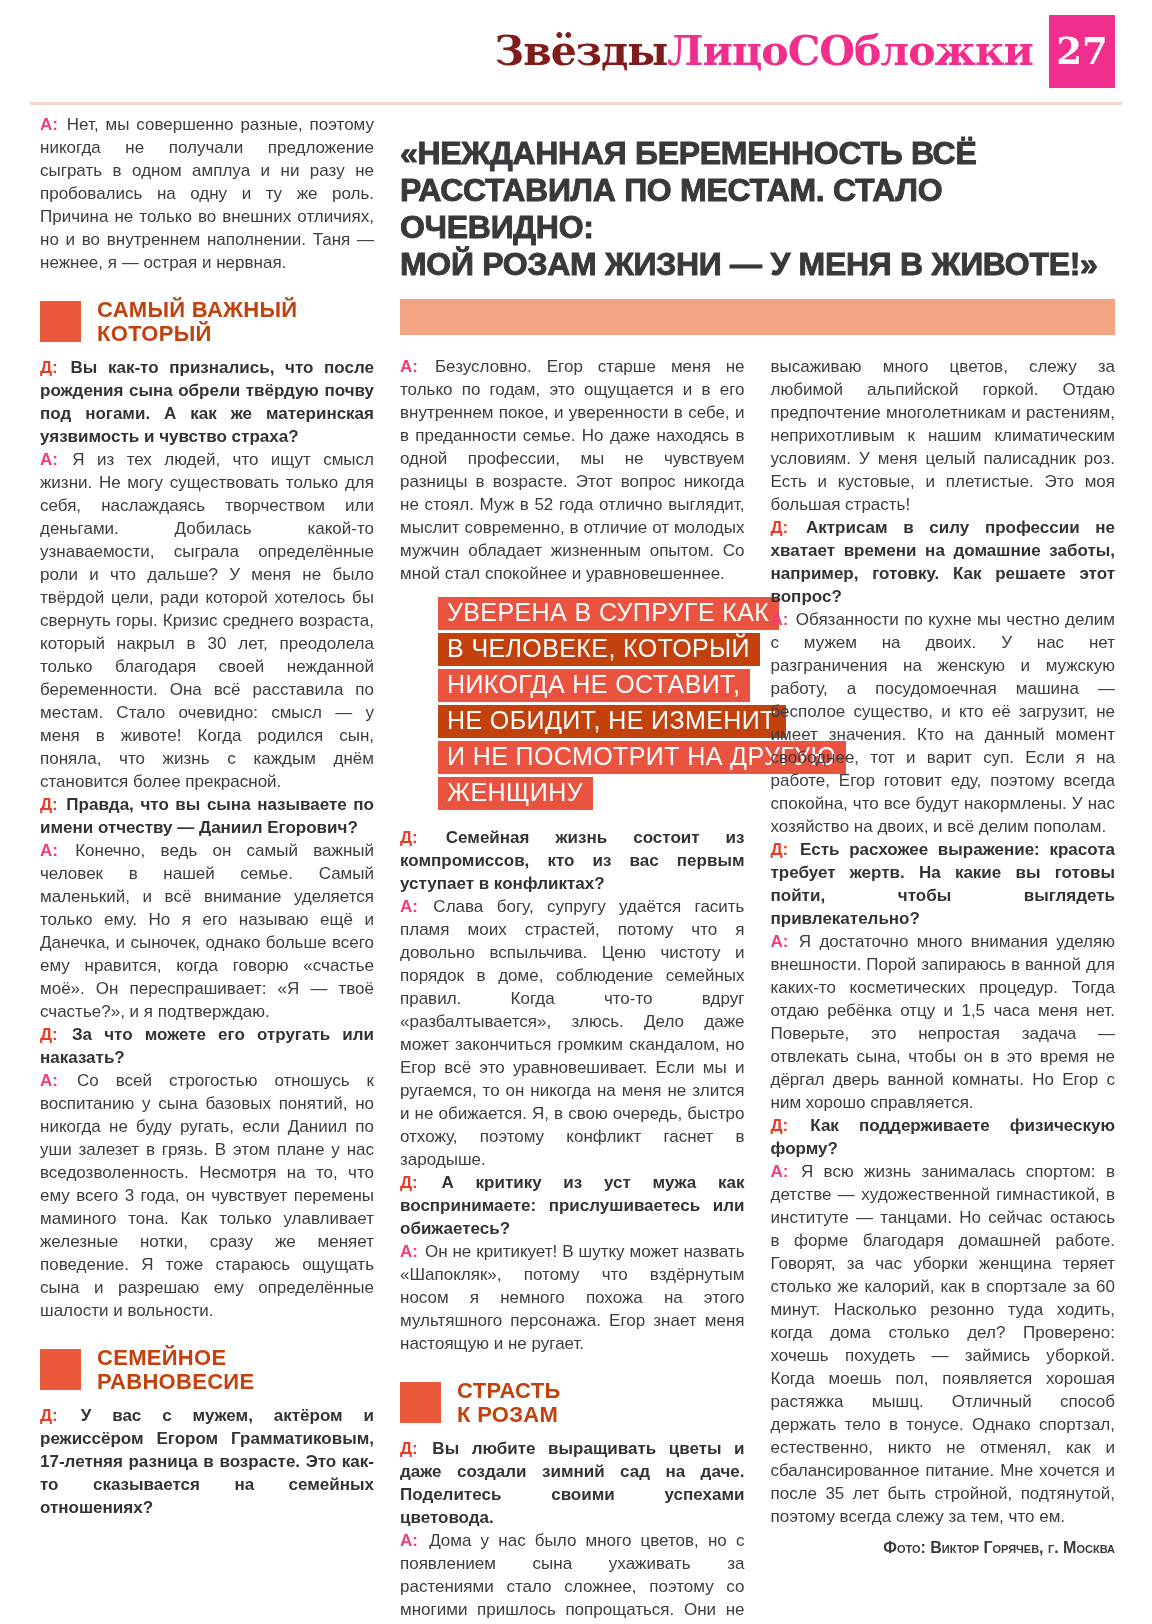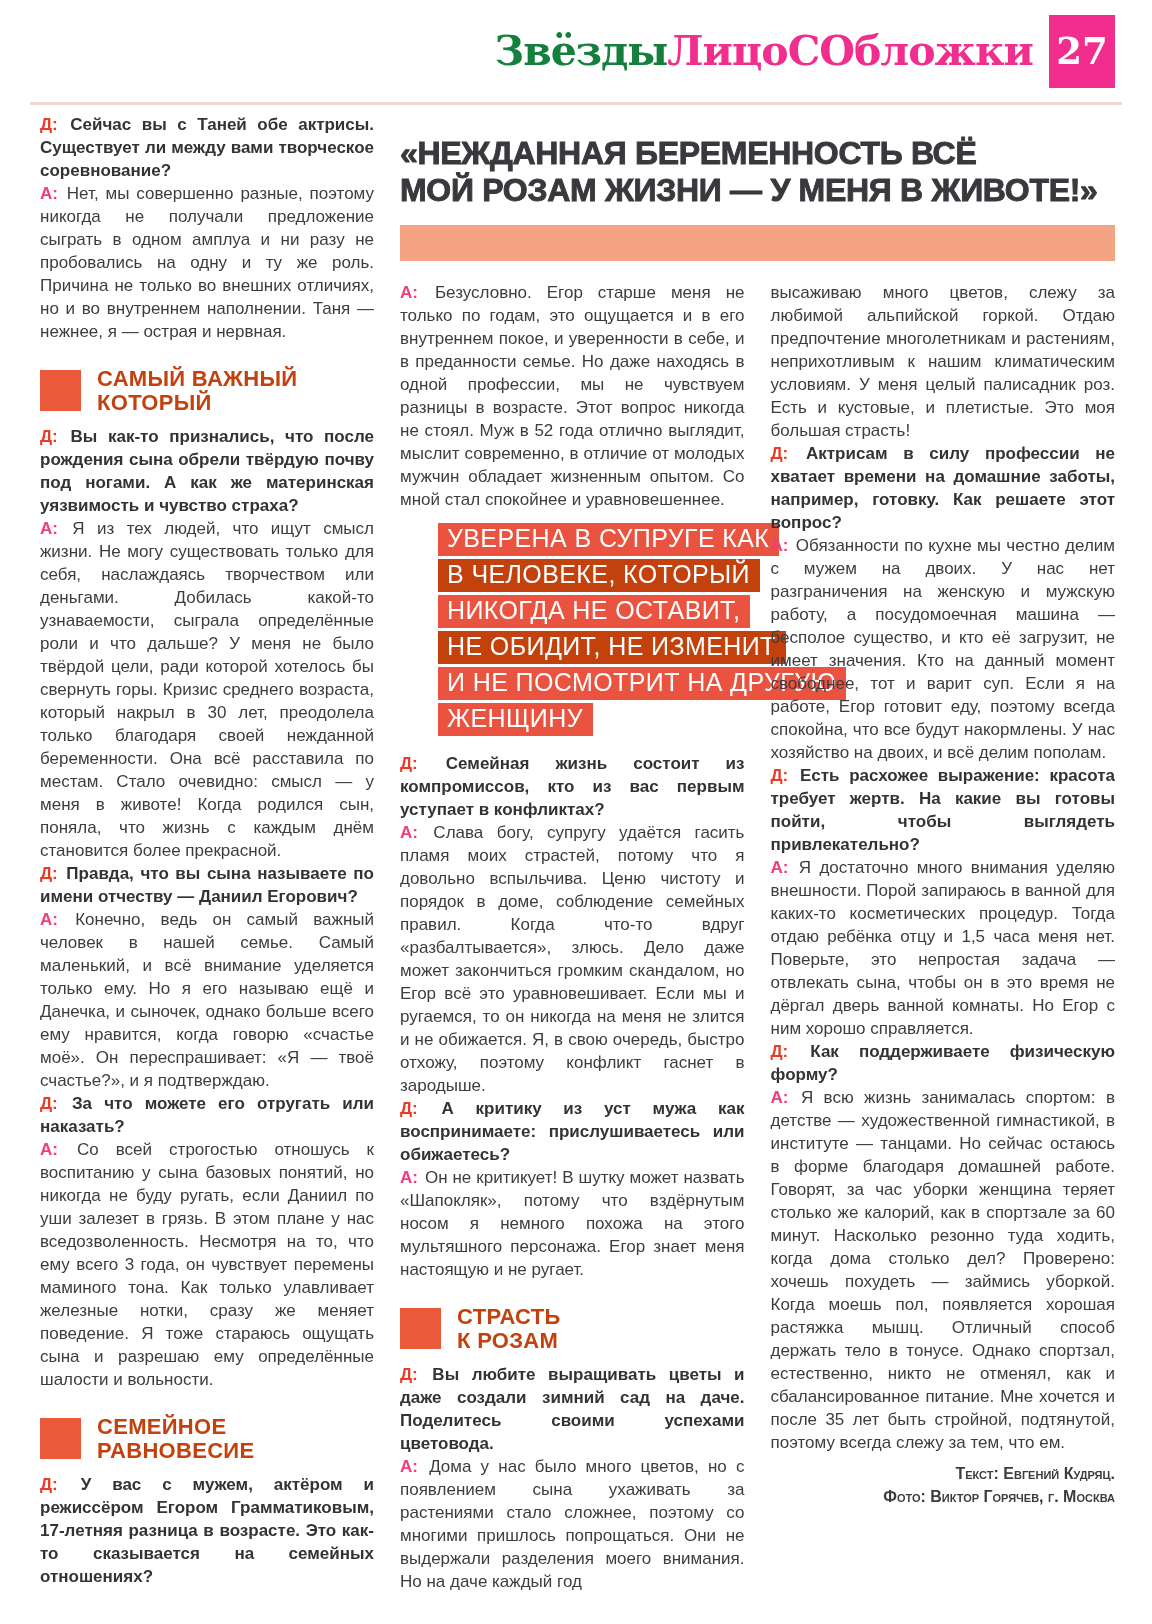--- a/index.html
+++ b/index.html
@@ -2,21 +2,21 @@
 <html lang="ru"><head>
 <meta charset="utf-8">
 <style>
   html,body{margin:0;padding:0;background:#ffffff;}
   .page{position:relative;width:1152px;height:1624px;overflow:hidden;background:#ffffff;
         font-family:"Liberation Sans",sans-serif;color:#3d3d41;}
   
   .hdr{position:absolute;top:20px;left:40px;right:37px;height:62px;
        display:flex;justify-content:flex-end;align-items:center;gap:16px;}
   .brand{font-family:"DejaVu Serif",serif;font-weight:bold;font-size:41px;letter-spacing:-1px;white-space:nowrap;}
-  .b-dark{color:#15803d;}
+  .b-dark{color:#7f1d1d;}
   .b-pink{color:#f12d8e;}
   .pagebox{width:66px;height:73px;background:#f12d8e;display:flex;align-items:center;justify-content:center;flex:0 0 auto;}
   .pagebox span{font-family:"DejaVu Serif",serif;font-weight:bold;font-size:37px;color:#ffffff;}
   .rule{position:absolute;top:102px;left:30px;right:30px;height:3px;background:#f5d6cf;}
   
   .content{position:absolute;top:113px;left:40px;right:37px;bottom:0;overflow:hidden;
            display:grid;grid-template-columns:334px 1fr;column-gap:26px;}
   .col{min-width:0;}
   
   .headline{margin:22px 0 16px 0;font-size:32px;line-height:37px;font-weight:bold;
@@ -50,21 +50,20 @@
   <header class="hdr">
     <div class="brand"><span class="b-dark">Звёзды</span><span class="b-pink">ЛицоСОбложки</span></div>
     <div class="pagebox">
         <span>27</span>
       </div>
   </header>
   <div class="rule"></div>
 
   <div class="content">
     <div class="col">
-        <p class="para q"><span class="qm">Д:</span> <span>Сейчас вы с Таней обе актрисы. Существует ли между вами творческое соревнование?</span></p>
         <p class="para a"><span class="am">А:</span> <span>Нет, мы совершенно разные, поэтому никогда не получали предложение сыграть в одном амплуа и ни разу не пробовались на одну и ту же роль. Причина не только во внешних отличиях, но и во внутреннем наполнении. Таня — нежнее, я — острая и нервная.</span></p>
         <div class="sec">
           <span class="sq"></span>
           <div class="sect">
             <div>САМЫЙ ВАЖНЫЙ</div>
             <div>КОТОРЫЙ</div>
           </div>
         </div>
         <p class="para q"><span class="qm">Д:</span> <span>Вы как-то признались, что после рождения сына обрели твёрдую почву под ногами. А как же материнская уязвимость и чувство страха?</span></p>
         <p class="para a"><span class="am">А:</span> <span>Я из тех людей, что ищут смысл жизни. Не могу существовать только для себя, наслаждаясь творчеством или деньгами. Добилась какой-то узнаваемости, сыграла определённые роли и что дальше? У меня не было твёрдой цели, ради которой хотелось бы свернуть горы. Кризис среднего возраста, который накрыл в 30 лет, преодолела только благодаря своей нежданной беременности. Она всё расставила по местам. Стало очевидно: смысл — у меня в животе! Когда родился сын, поняла, что жизнь с каждым днём становится более прекрасной.</span></p>
@@ -77,20 +76,21 @@
           <div class="sect">
             <div>СЕМЕЙНОЕ</div>
             <div>РАВНОВЕСИЕ</div>
           </div>
         </div>
         <p class="para q"><span class="qm">Д:</span> <span>У вас с мужем, актёром и режиссёром Егором Грамматиковым, 17-летняя разница в возрасте. Это как-то сказывается на семейных отношениях?</span></p>
       </div>
     <div class="main">
       <h1 class="headline">
           <div>«НЕЖДАННАЯ БЕРЕМЕННОСТЬ ВСЁ</div>
+          <div>РАССТАВИЛА ПО МЕСТАМ. СТАЛО ОЧЕВИДНО:</div>
           <div>МОЙ РОЗАМ ЖИЗНИ — У МЕНЯ В ЖИВОТЕ!»</div>
         </h1>
       <div class="salmon-bar"></div>
       <div class="two-col">
         <div class="col">
             <p class="para a"><span class="am">А:</span> <span>Безусловно. Егор старше меня не только по годам, это ощущается и в его внутреннем покое, и уверенности в себе, и в преданности семье. Но даже находясь в одной профессии, мы не чувствуем разницы в возрасте. Этот вопрос никогда не стоял. Муж в 52 года отлично выглядит, мыслит современно, в отличие от молодых мужчин обладает жизненным опытом. Со мной стал спокойнее и уравновешеннее.</span></p>
             <div class="quote">
               <div class="qrow"><span class="qbox dark">УВЕРЕНА В СУПРУГЕ КАК</span></div>
               <div class="qrow"><span class="qbox light">В ЧЕЛОВЕКЕ, КОТОРЫЙ</span></div>
               <div class="qrow"><span class="qbox dark">НИКОГДА НЕ ОСТАВИТ,</span></div>
@@ -114,20 +114,19 @@
           </div>
         <div class="col">
             <p class="para a"><span>высаживаю много цветов, слежу за любимой альпийской горкой. Отдаю предпочтение многолетникам и растениям, неприхотливым к нашим климатическим условиям. У меня целый палисадник роз. Есть и кустовые, и плетистые. Это моя большая страсть!</span></p>
             <p class="para q"><span class="qm">Д:</span> <span>Актрисам в силу профессии не хватает времени на домашние заботы, например, готовку. Как решаете этот вопрос?</span></p>
             <p class="para a"><span class="am">А:</span> <span>Обязанности по кухне мы честно делим с мужем на двоих. У нас нет разграничения на женскую и мужскую работу, а посудомоечная машина — бесполое существо, и кто её загрузит, не имеет значения. Кто на данный момент свободнее, тот и варит суп. Если я на работе, Егор готовит еду, поэтому всегда спокойна, что все будут накормлены. У нас хозяйство на двоих, и всё делим пополам.</span></p>
             <p class="para q"><span class="qm">Д:</span> <span>Есть расхожее выражение: красота требует жертв. На какие вы готовы пойти, чтобы выглядеть привлекательно?</span></p>
             <p class="para a"><span class="am">А:</span> <span>Я достаточно много внимания уделяю внешности. Порой запираюсь в ванной для каких-то косметических процедур. Тогда отдаю ребёнка отцу и 1,5 часа меня нет. Поверьте, это непростая задача — отвлекать сына, чтобы он в это время не дёргал дверь ванной комнаты. Но Егор с ним хорошо справляется.</span></p>
             <p class="para q"><span class="qm">Д:</span> <span>Как поддерживаете физическую форму?</span></p>
             <p class="para a"><span class="am">А:</span> <span>Я всю жизнь занималась спортом: в детстве — художественной гимнастикой, в институте — танцами. Но сейчас остаюсь в форме благодаря домашней работе. Говорят, за час уборки женщина теряет столько же калорий, как в спортзале за 60 минут. Насколько резонно туда ходить, когда дома столько дел? Проверено: хочешь похудеть — займись уборкой. Когда моешь пол, появляется хорошая растяжка мышц. Отличный способ держать тело в тонусе. Однако спортзал, естественно, никто не отменял, как и сбалансированное питание. Мне хочется и после 35 лет быть стройной, подтянутой, поэтому всегда слежу за тем, что ем.</span></p>
             <div class="credits">
-              <div>Текст: Евгений Кудряц.</div>
               <div>Фото: Виктор Горячев, г. Москва</div>
             </div>
           </div>
       </div>
     </div>
   </div>
 </div>
 
 </body></html>

